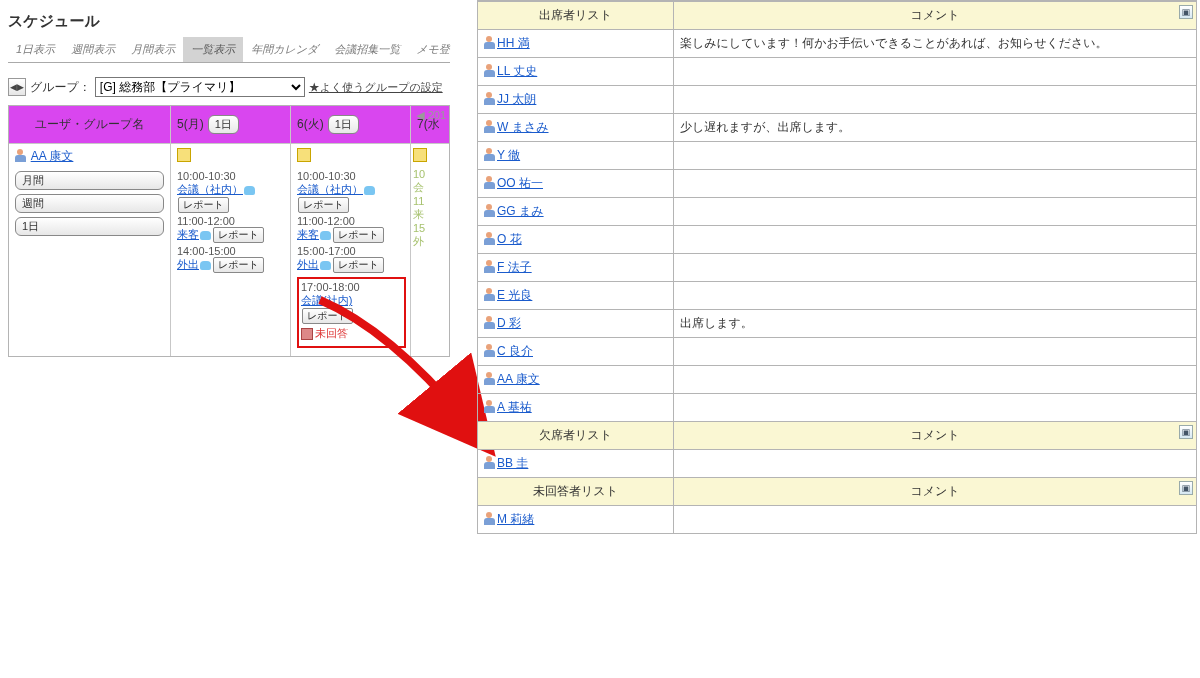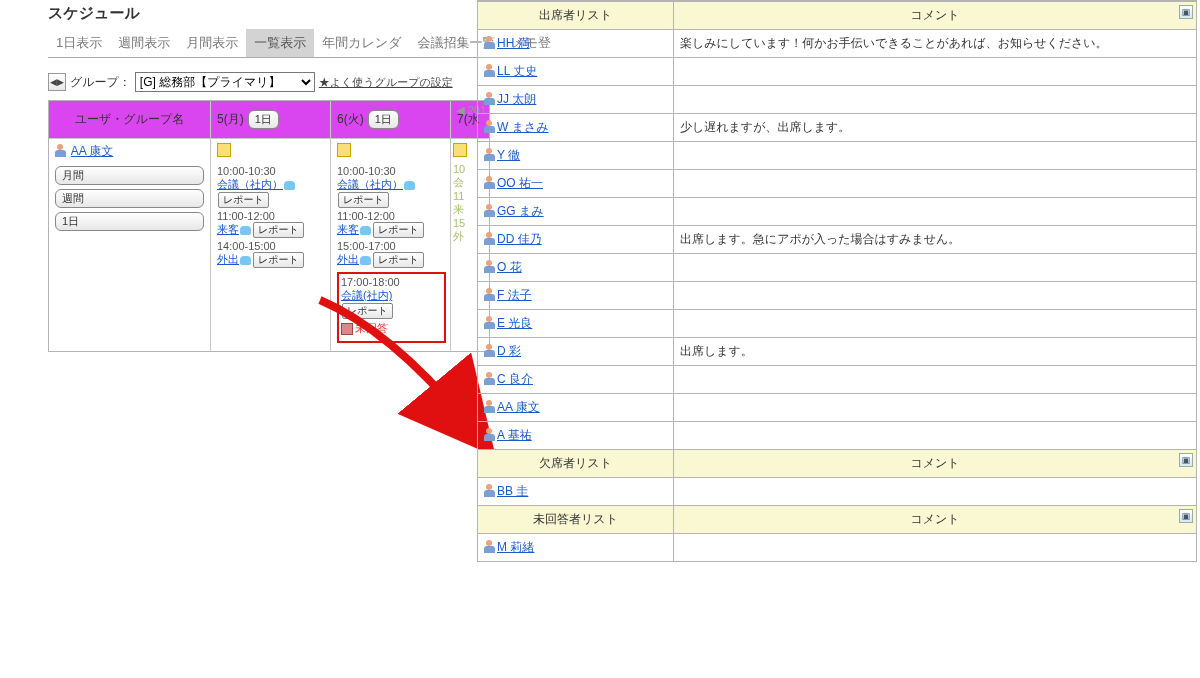--- a/index.html
+++ b/index.html
@@ -1,22 +1,22 @@
 <!DOCTYPE html>
 <html><head>
 <meta charset="utf-8">
 <style>
 * { box-sizing: border-box; margin: 0; padding: 0; }
 body { font-family: "MS PGothic", "Hiragino Kaku Gothic Pro", Meiryo, sans-serif; font-size: 12px; color: #333; background: #fff; }
 .page { position: relative; width: 1200px; height: 678px; overflow: hidden; }
 
 
-.left { position: absolute; left: 8px; top: 4px; width: 442px; margin-left: 40px; }
+.left { position: absolute; left: 8px; top: 12px; width: 442px; }
 .hdr-title { font-size: 15px; font-weight: bold; margin-bottom: 6px; }
-.tabs { border-bottom: 1px solid #aaa; display: flex; align-items: center; font-size: 13px; color: #7a7a7a; }
+.tabs { border-bottom: 1px solid #aaa; display: flex; align-items: center; font-size: 11px; color: #7a7a7a; font-style: italic; }
 .tab { padding: 5px 8px; white-space: nowrap; }
 .tab.active { background: #d3d3d3; color: #555; }
 .tab-sep { width: 1px; height: 13px; background: #ccc; }
 
 .group-row { margin-top: 14px; display: flex; align-items: center; gap: 4px; }
 .icon-btn { display: inline-flex; align-items: center; justify-content: center; width: 18px; height: 18px; border: 1px solid #999; background: linear-gradient(#fff,#e6e6e6); font-size: 9px; color: #444; }
 .select { height: 20px; font-size: 12px; border: 1px solid #777; background: #fff; }
 .link-small { color: #444; font-size: 11px; text-decoration: underline; }
 
 .cal-outer { margin-top: 8px; border: 1px solid #b4b4b4; position: relative; }
@@ -76,21 +76,21 @@
       <span class="tab">年間カレンダ</span>
         <span class="tab-sep"></span>
       <span class="tab">会議招集一覧</span>
         <span class="tab-sep"></span>
       <span class="tab">メモ登</span>
     </div>
 
     <div class="group-row">
       <span class="icon-btn">◀▶</span>
       <span>グループ：</span>
-      <select class="select" style="width:180px">
+      <select class="select" style="width:210px">
         <option>[G] 総務部【プライマリ】</option>
       </select>
       <a href="#" class="link-small">★よく使うグループの設定</a>
     </div>
 
     <div class="cal-outer">
       <div class="date-nav">◀ <span>201</span></div>
       <div class="cal-head">
         <div class="cal-col1">ユーザ・グループ名</div>
         <div class="cal-col">
@@ -191,24 +191,20 @@
           </tr>
           <tr>
             <td><span class="person-icon"></span><a href="#" class="user-link">OO 祐一</a></td>
             <td></td>
           </tr>
           <tr>
             <td><span class="person-icon"></span><a href="#" class="user-link">GG まみ</a></td>
             <td></td>
           </tr>
           <tr>
-            <td><span class="person-icon"></span><a href="#" class="user-link">DD 佳乃</a></td>
-            <td>出席します。急にアポが入った場合はすみません。</td>
-          </tr>
-          <tr>
             <td><span class="person-icon"></span><a href="#" class="user-link">O 花</a></td>
             <td></td>
           </tr>
           <tr>
             <td><span class="person-icon"></span><a href="#" class="user-link">F 法子</a></td>
             <td></td>
           </tr>
           <tr>
             <td><span class="person-icon"></span><a href="#" class="user-link">E 光良</a></td>
             <td></td>

